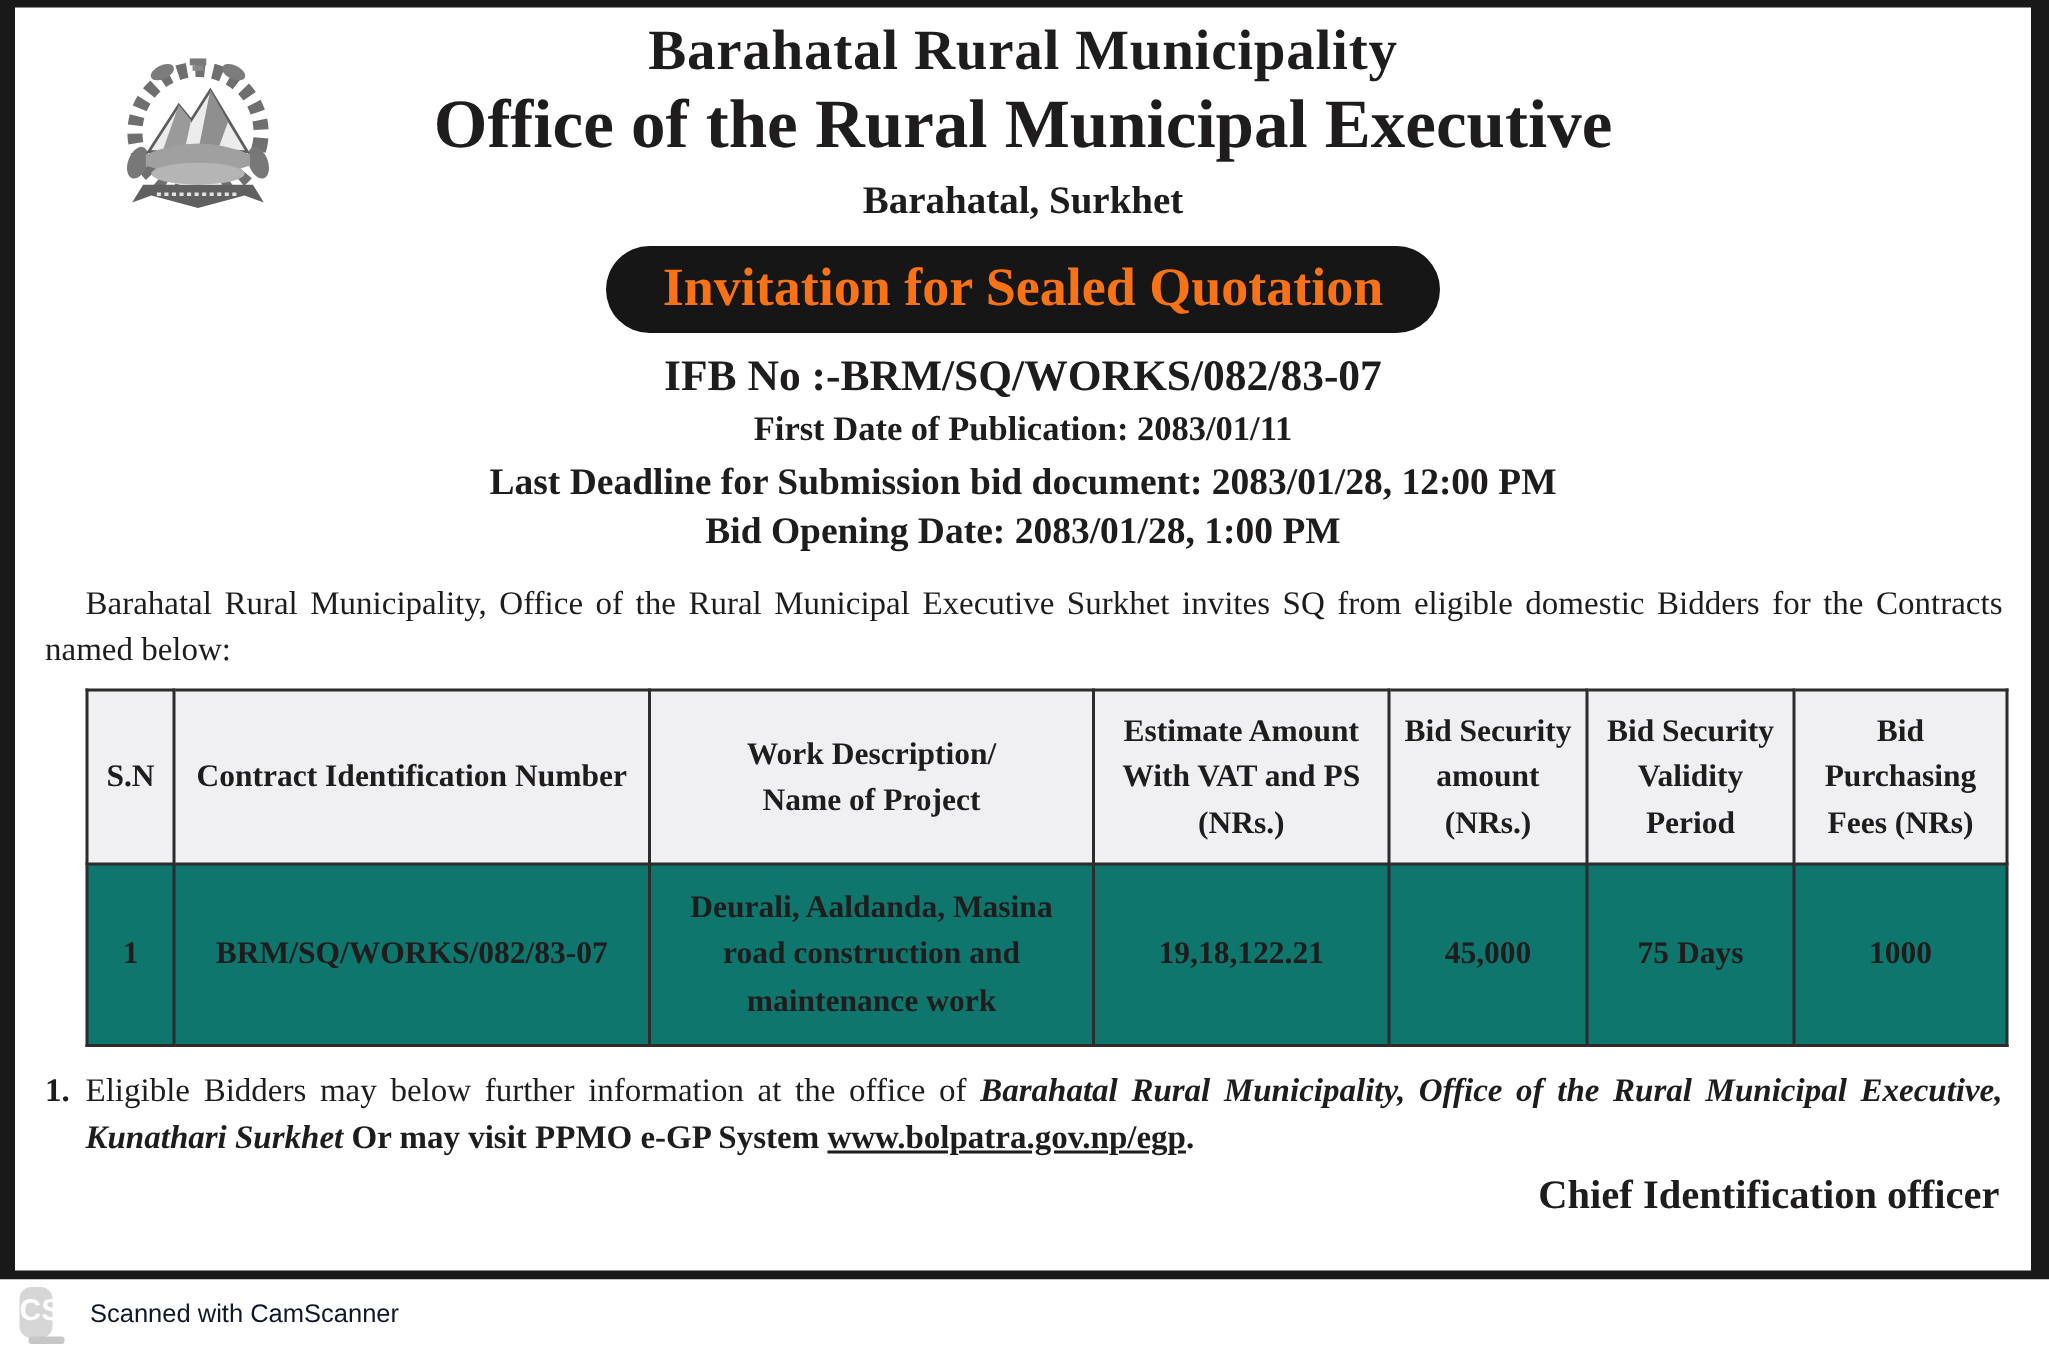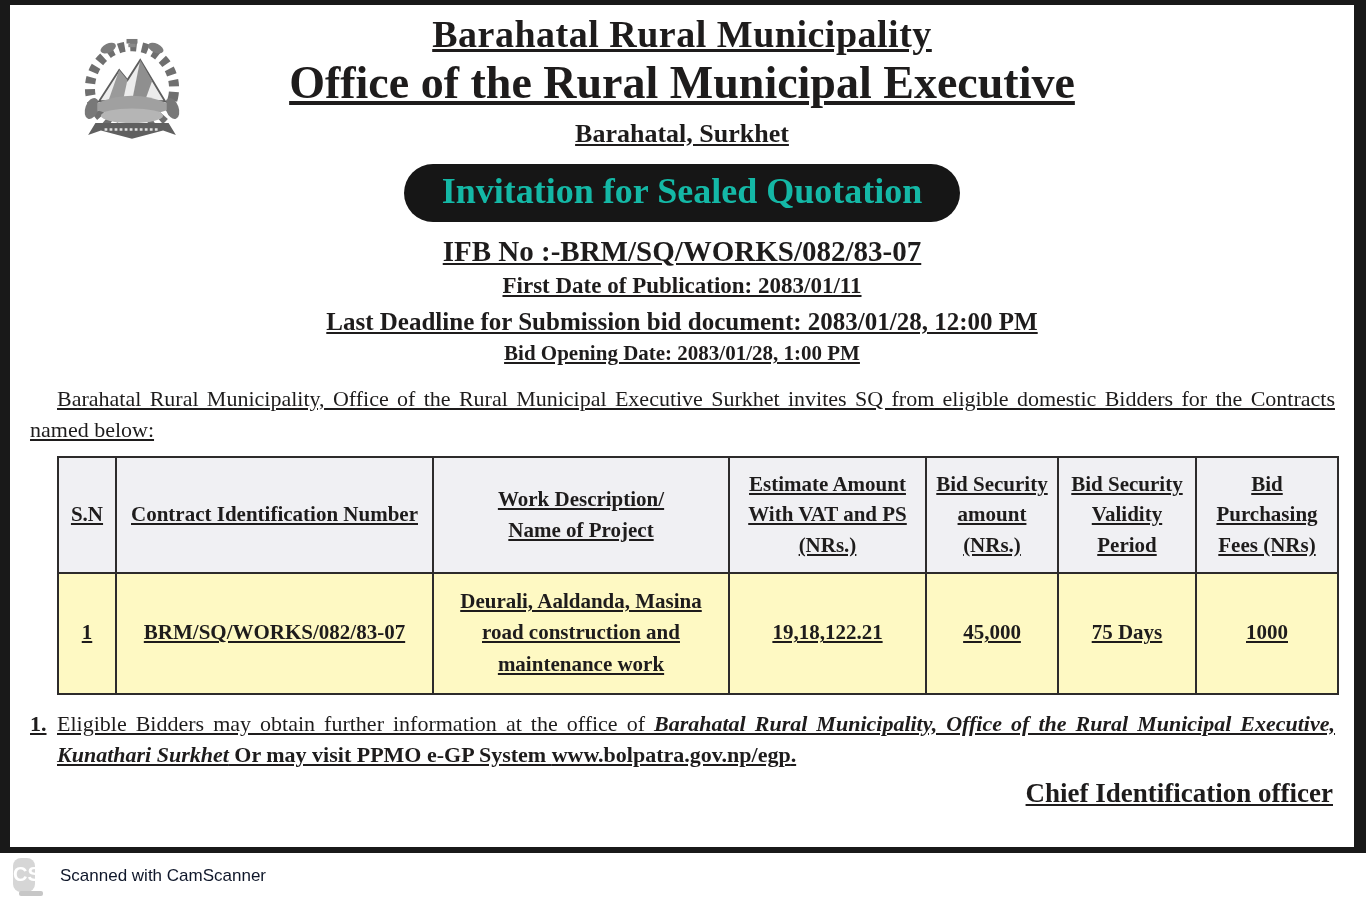--- a/index.html
+++ b/index.html
@@ -7,64 +7,63 @@
   body { font-family:"Liberation Serif","DejaVu Serif",serif; color:#1e1c1c; }
 
   .page { position:relative; width:1366px; height:901px; background:#ffffff; }
 
   
   .doc-frame {
     position:absolute; left:0; top:0; width:1366px; height:853px;
     border-top:5px solid #191919; border-bottom:6px solid #191919;
     border-left:10px solid #191919; border-right:12px solid #191919;
     background:#ffffff;
-    text-decoration:underline;
   }
   .doc-inner { position:relative; width:100%; height:100%; }
 
   
   .emblem { position:absolute; left:58px; top:20px; width:128px; height:118px; }
 
   
   .head { text-align:center; }
   .org1 { margin-top:8px;  font-size:38px; font-weight:bold; line-height:1.15; letter-spacing:0.5px; }
   .org2 { margin-top:0;    font-size:46px; font-weight:bold; line-height:1.15; }
   .addr { margin-top:10px; font-size:26px; font-weight:bold; line-height:1.1; }
   .prov { margin-top:14px; font-size:26px; font-weight:bold; line-height:1.1; }
 
   .pill-wrap { text-align:center; margin-top:16px; }
   .pill {
-    display:inline-block; background:#161616; color:#14b8a6;
+    display:inline-block; background:#161616; color:#f97316;
     font-size:36px; font-weight:bold; line-height:1.25;
     padding:5px 38px 8px 38px; border-radius:30px;text-align:center;
   }
 
   .meta { text-align:center; font-weight:bold; }
   .meta-ifb      { margin-top:13px; font-size:29px; }
   .meta-pub      { margin-top:5px;  font-size:23px; }
   .meta-deadline { margin-top:9px;  font-size:25px; }
-  .meta-open     { margin-top:5px;  font-size:21px;text-align:center; }
+  .meta-open     { margin-top:5px;  font-size:25px;text-align:center; }
 
   
   .intro {
     margin:17px 19px 0 20px; font-size:22px; line-height:1.42;
     text-align:justify; text-indent:27px;
   }
 
   
   table.quote {
     margin:10px 0 0 47px; border-collapse:collapse; table-layout:fixed;
     width:1280px; font-size:21px;
   }
   table.quote th, table.quote td {
     border:2px solid #2d2b2b; text-align:center; vertical-align:middle;
     white-space:pre-line; padding:4px 6px; font-weight:bold;
   }
   table.quote th { background:#f0f0f3; height:116px; line-height:1.45; }
-  table.quote td { background:#fef9c3; height:121px; line-height:1.5; }
+  table.quote td { background:#0f766e; height:121px; line-height:1.5; }
 
   
   .note { margin:13px 19px 0 20px; font-size:22px; line-height:1.42; display:flex; }
   .note-num { font-weight:bold; width:27px; flex:0 0 27px; }
   .note-body { flex:1; text-align:justify; }
   .bi { font-weight:bold; font-style:italic; }
   .b  { font-weight:bold; }
   .link { text-decoration:underline; color:#1e1c1c; font-weight:bold; }
 
   .sign { margin:8px 21px 0 0; text-align:right; font-size:27px; font-weight:bold; }
@@ -169,21 +168,21 @@
             <td>19,18,122.21</td>
             <td>45,000</td>
             <td>75 Days</td>
             <td>1000</td>
           </tr>
         </tbody>
       </table>
 
       <div class="note">
         <span class="note-num">1.</span>
-        <span class="note-body"><span>Eligible Bidders may obtain further information at the office of </span><span class="bi">Barahatal Rural Municipality, Office of the Rural Municipal Executive, Kunathari Surkhet</span><span class="b"> Or may visit PPMO e-GP System </span><a href="#" class="link">www.bolpatra.gov.np/egp</a><span class="b">.</span></span>
+        <span class="note-body"><span>Eligible Bidders may below further information at the office of </span><span class="bi">Barahatal Rural Municipality, Office of the Rural Municipal Executive, Kunathari Surkhet</span><span class="b"> Or may visit PPMO e-GP System </span><a href="#" class="link">www.bolpatra.gov.np/egp</a><span class="b">.</span></span>
       </div>
 
       <div class="sign">Chief Identification officer</div>
 
     </div>
   </div>
 
   <div class="scan-strip">
     <div class="cs-logo">CS</div>
     <div class="scan-caption">Scanned with CamScanner</div>

